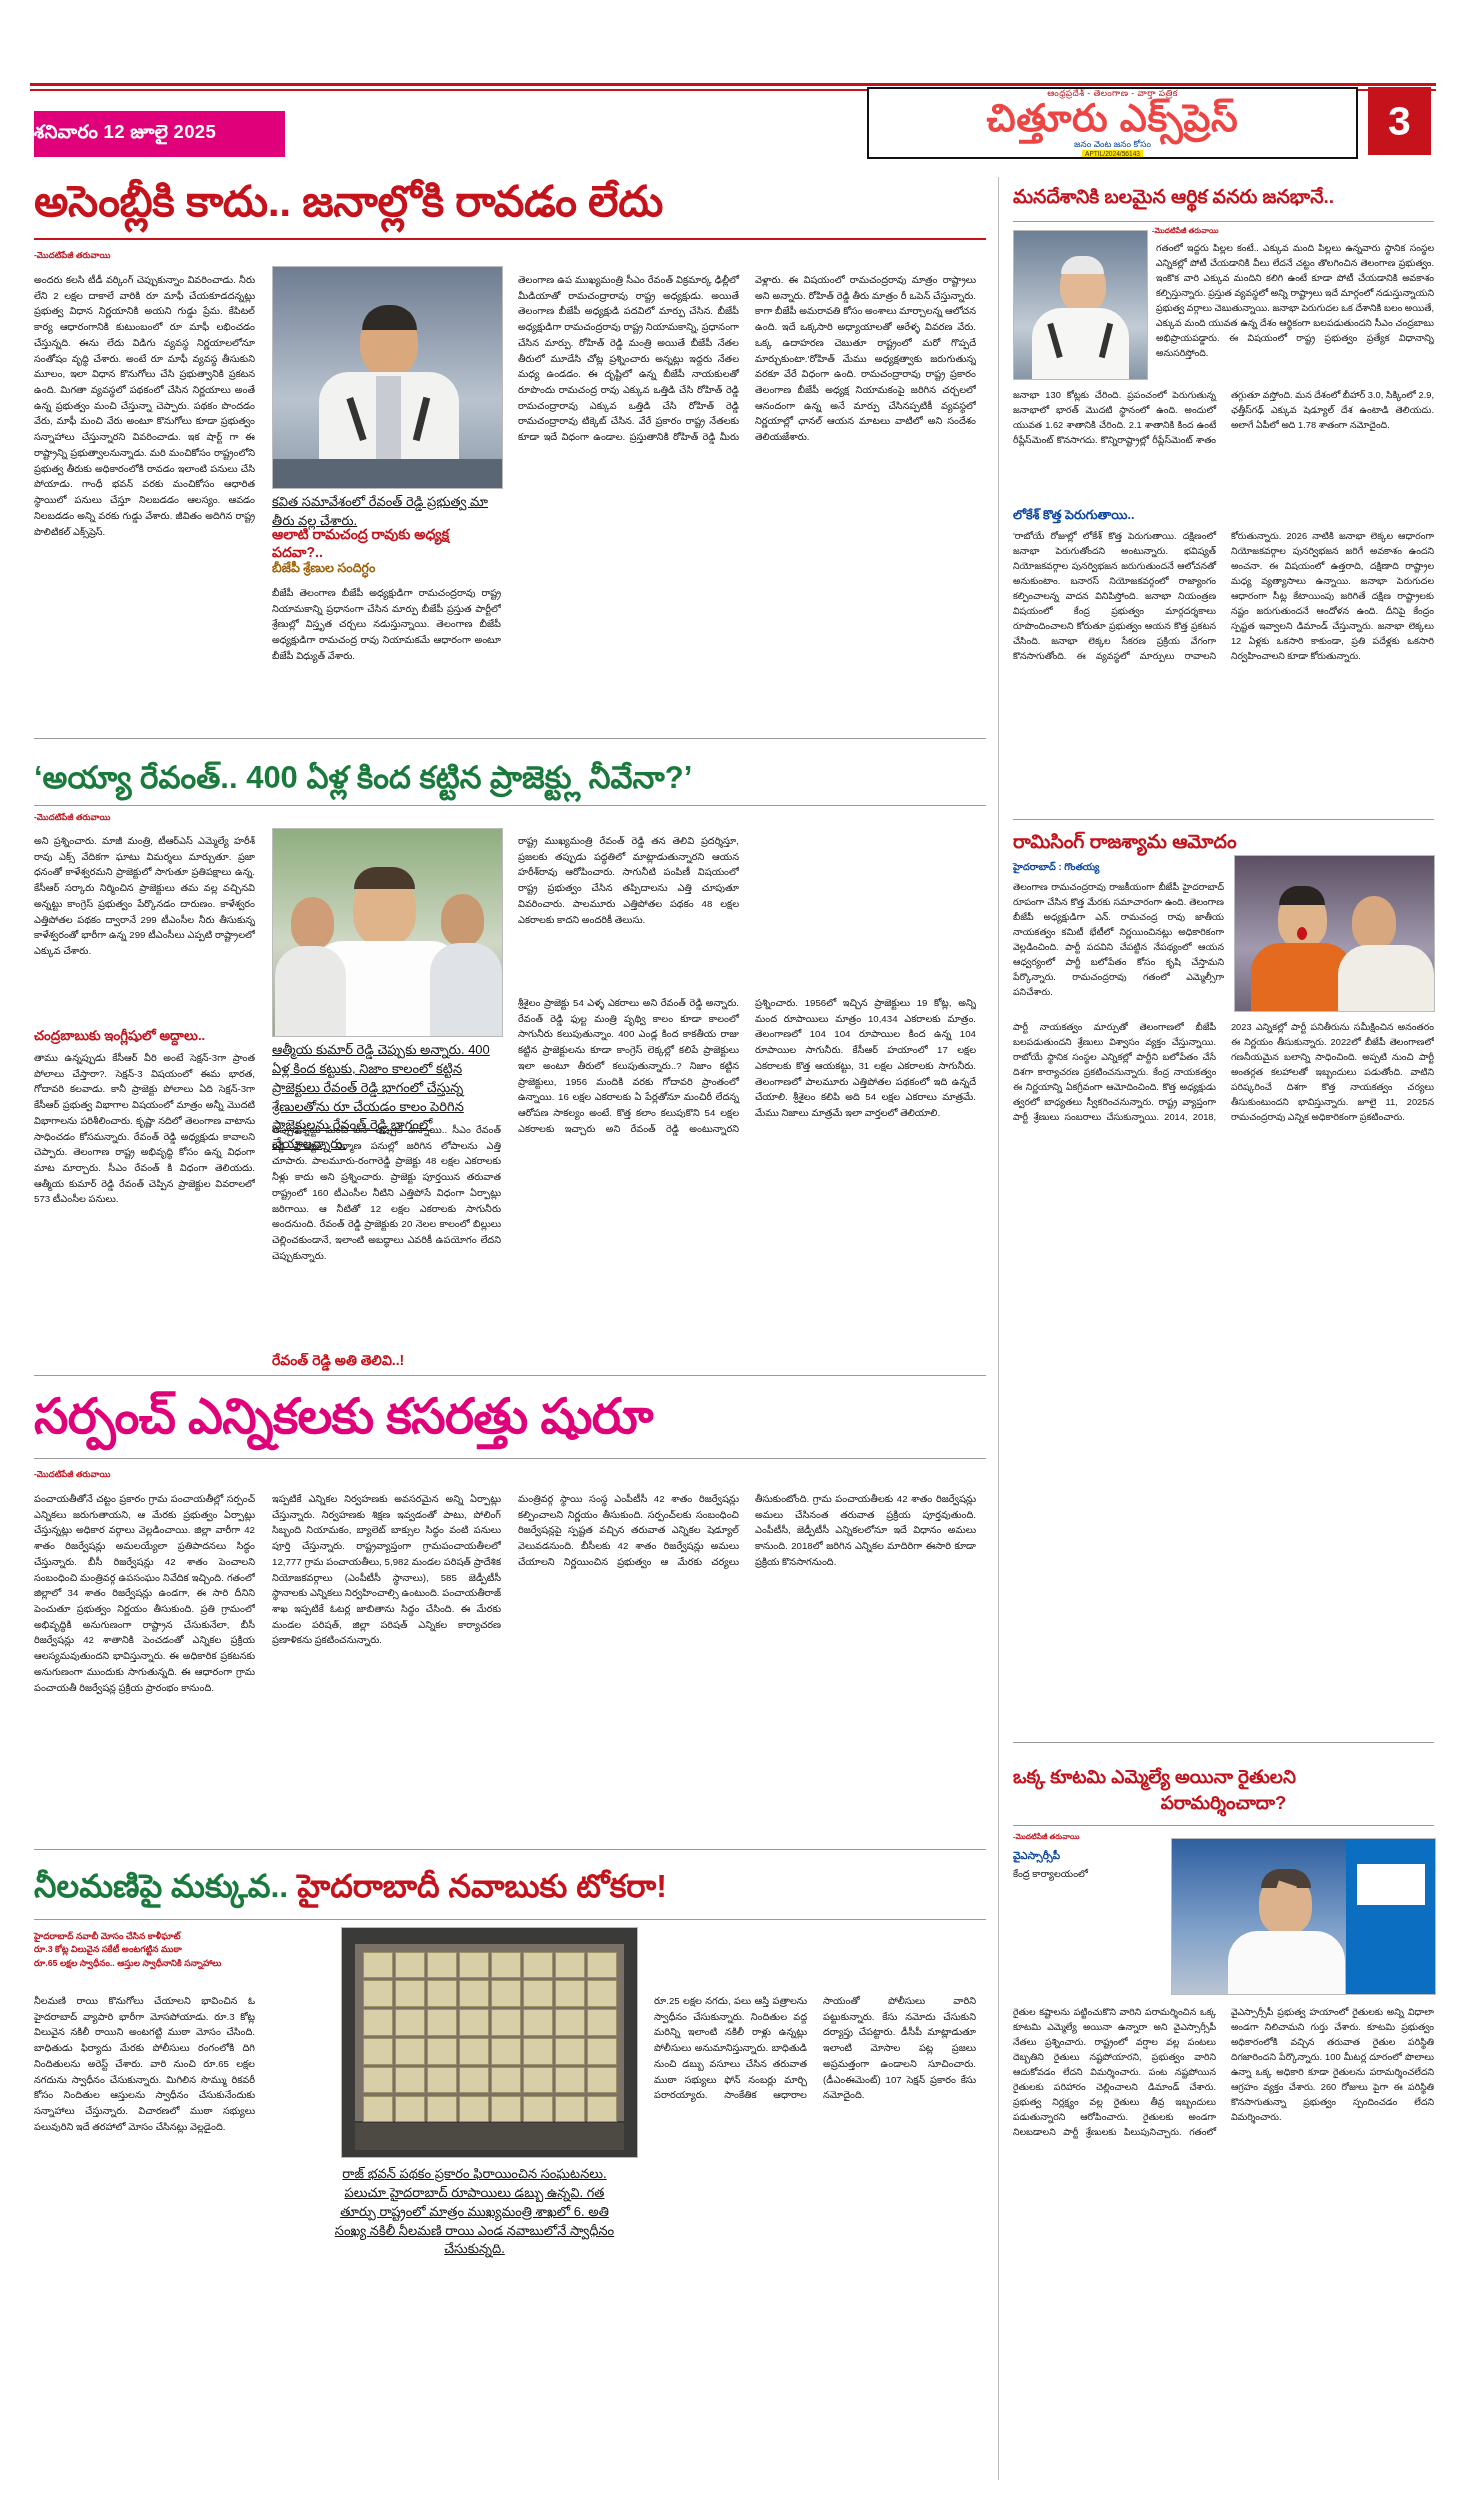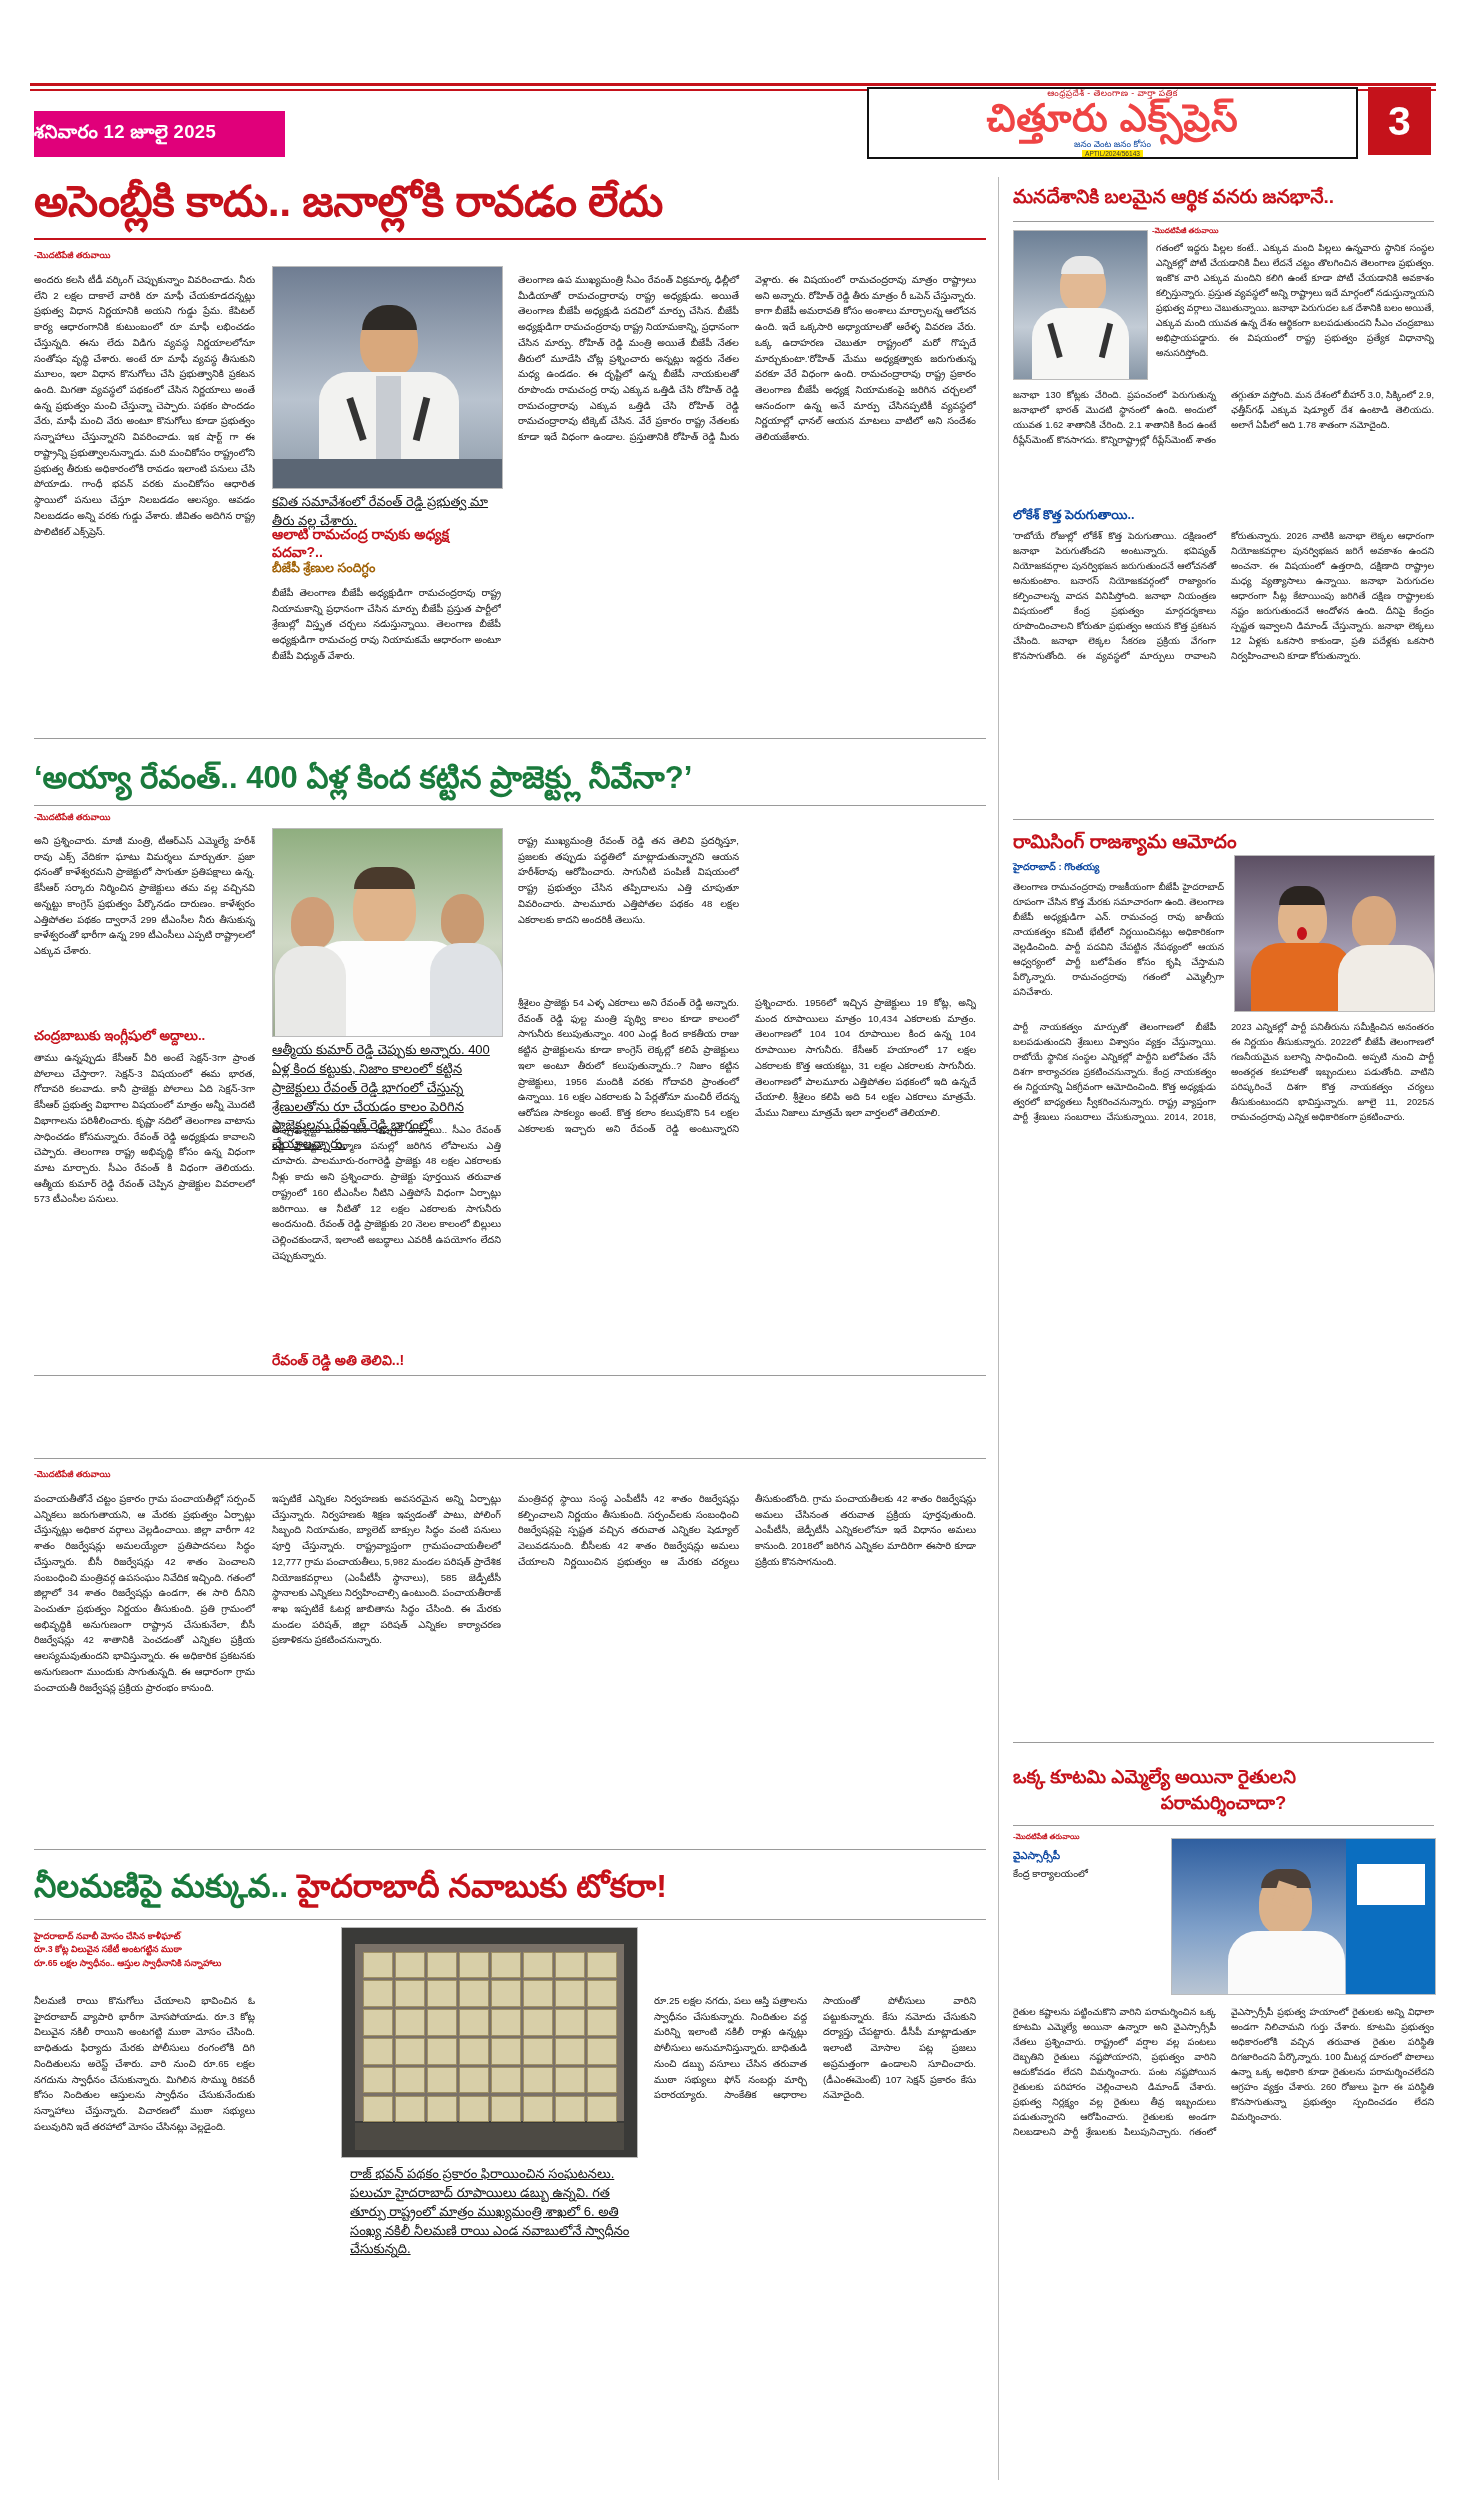--- a/index.html
+++ b/index.html
@@ -142,20 +142,21 @@
 
   <div class="col-text tel" style="position:absolute;left:272px;top:1122px;width:229px;height:236px;overflow:hidden;">తప్పుడన్నట్టు మంచి ఐనా తప్పులే ఉన్నాయి.. సీఎం రేవంత్ రెడ్డి ప్రాజెక్టుల నిర్మాణ పనుల్లో జరిగిన లోపాలను ఎత్తి చూపారు. పాలమూరు-రంగారెడ్డి ప్రాజెక్టు 48 లక్షల ఎకరాలకు నీళ్లు కాదు అని ప్రశ్నించారు. ప్రాజెక్టు పూర్తయిన తరువాత రాష్ట్రంలో 160 టీఎంసీల నీటిని ఎత్తిపోసే విధంగా ఏర్పాట్లు జరిగాయి. ఆ నీటితో 12 లక్షల ఎకరాలకు సాగునీరు అందనుంది. రేవంత్ రెడ్డి ప్రాజెక్టుకు 20 నెలల కాలంలో బిల్లులు చెల్లించకుండానే, ఇలాంటి అబద్ధాలు ఎవరికీ ఉపయోగం లేదని చెప్పుకున్నారు.</div>
   <div class="subhead-box tel headline-red" style="left:272px;top:1352px;width:229px;font-size:14px;">రేవంత్ రెడ్డి అతి తెలివి..!</div>
 
   <div class="col-text tel" style="position:absolute;left:518px;top:833px;width:221px;height:155px;overflow:hidden;">రాష్ట్ర ముఖ్యమంత్రి రేవంత్ రెడ్డి తన తెలివి ప్రదర్శిస్తూ, ప్రజలకు తప్పుడు పద్ధతిలో మాట్లాడుతున్నారని ఆయన హరీశ్‌రావు ఆరోపించారు. సాగునీటి పంపిణీ విషయంలో రాష్ట్ర ప్రభుత్వం చేసిన తప్పిదాలను ఎత్తి చూపుతూ వివరించారు. పాలమూరు ఎత్తిపోతల పథకం 48 లక్షల ఎకరాలకు కాదని అందరికీ తెలుసు.</div>
   <div class="col-text tel" style="position:absolute;left:518px;top:995px;width:458px;height:369px;overflow:hidden;
        column-count:2;column-gap:16px;">శ్రీశైలం ప్రాజెక్టు 54 ఎళ్ళ ఎకరాలు అని రేవంత్ రెడ్డి అన్నారు. రేవంత్ రెడ్డి ఫుల్ట మంత్రి పృథ్వి కాలం కూడా కాలంలో సాగునీరు కలుపుతున్నాం. 400 ఎండ్ల కింద కాకతీయ రాజు కట్టిన ప్రాజెక్టులను కూడా కాంగ్రెస్ లెక్కల్లో కలిపే ప్రాజెక్టులు ఇలా అంటూ తీరులో కలుపుతున్నారు..? నిజాం కట్టిన ప్రాజెక్టులు, 1956 మందికి వరకు గోదావరి ప్రాంతంలో ఉన్నాయి. 16 లక్షల ఎకరాలకు ఏ పేర్లతోనూ మంచిరీ లేదన్న ఆరోపణ సాకల్యం అంటే. కొత్త కలాం కలుపుకొని 54 లక్షల ఎకరాలకు ఇచ్చారు అని రేవంత్ రెడ్డి అంటున్నారని ప్రశ్నించారు. 1956లో ఇచ్చిన ప్రాజెక్టులు 19 కోట్ల, అన్ని మంద రూపాయిలు మాత్రం 10,434 ఎకరాలకు మాత్రం. తెలంగాణలో 104 104 రూపాయిల కింద ఉన్న 104 రూపాయిల సాగునీరు. కేసీఆర్ హయాంలో 17 లక్షల ఎకరాలకు కొత్త ఆయకట్టు, 31 లక్షల ఎకరాలకు సాగునీరు. తెలంగాణలో పాలమూరు ఎత్తిపోతల పథకంలో ఇది ఉన్నదే చేయాలి. శ్రీశైలం కలిపి అది 54 లక్షల ఎకరాలు మాత్రమే. మేము నిజాలు మాత్రమే ఇలా వార్తలలో తెలియాలి.</div>
 
   <div class="hrule" style="left:34px;top:1375px;width:952px;"></div>
 
+  <div class="hl3 tel">సర్పంచ్ ఎన్నికలకు కసరత్తు షురూ</div>
   <div class="hrule" style="left:34px;top:1458px;width:952px;"></div>
 
   <div class="byline tel" style="position:absolute;left:34px;top:1469px;">-మెుదటిపేజీ తరువాయి</div>
 
   <div class="col-text tel" style="position:absolute;left:34px;top:1491px;width:221px;height:347px;overflow:hidden;">పంచాయతీతోనే చట్టం ప్రకారం గ్రామ పంచాయతీల్లో సర్పంచ్ ఎన్నికలు జరుగుతాయని, ఆ మేరకు ప్రభుత్వం ఏర్పాట్లు చేస్తున్నట్లు అధికార వర్గాలు వెల్లడించాయి. జిల్లా వారీగా 42 శాతం రిజర్వేషన్లు అమలయ్యేలా ప్రతిపాదనలు సిద్ధం చేస్తున్నారు. బీసీ రిజర్వేషన్లు 42 శాతం పెంచాలని సంబంధించి మంత్రివర్గ ఉపసంఘం నివేదిక ఇచ్చింది. గతంలో జిల్లాలో 34 శాతం రిజర్వేషన్లు ఉండగా, ఈ సారి దీనిని పెంచుతూ ప్రభుత్వం నిర్ణయం తీసుకుంది. ప్రతి గ్రామంలో అభివృద్ధికి అనుగుణంగా రాష్ట్రాన చేసుకునేలా, బీసీ రిజర్వేషన్లు 42 శాతానికి పెంచడంతో ఎన్నికల ప్రక్రియ ఆలస్యమవుతుందని భావిస్తున్నారు. ఈ అధికారిక ప్రకటనకు అనుగుణంగా ముందుకు సాగుతున్నది. ఈ ఆధారంగా గ్రామ పంచాయతీ రిజర్వేషన్ల ప్రక్రియ ప్రారంభం కానుంది.</div>
   <div class="col-text tel" style="position:absolute;left:272px;top:1491px;width:229px;height:347px;overflow:hidden;">ఇప్పటికే ఎన్నికల నిర్వహణకు అవసరమైన అన్ని ఏర్పాట్లు చేస్తున్నారు. నిర్వహణకు శిక్షణ ఇవ్వడంతో పాటు, పోలింగ్ సిబ్బంది నియామకం, బ్యాలెట్ బాక్సుల సిద్ధం వంటి పనులు పూర్తి చేస్తున్నారు. రాష్ట్రవ్యాప్తంగా గ్రామపంచాయతీలలో 12,777 గ్రామ పంచాయతీలు, 5,982 మండల పరిషత్ ప్రాదేశిక నియోజకవర్గాలు (ఎంపీటీసీ స్థానాలు), 585 జెడ్పీటీసీ స్థానాలకు ఎన్నికలు నిర్వహించాల్సి ఉంటుంది. పంచాయతీరాజ్ శాఖ ఇప్పటికే ఓటర్ల జాబితాను సిద్ధం చేసింది. ఈ మేరకు మండల పరిషత్, జిల్లా పరిషత్ ఎన్నికల కార్యాచరణ ప్రణాళికను ప్రకటించనున్నారు.</div>
   <div class="col-text tel" style="position:absolute;left:518px;top:1491px;width:458px;height:347px;overflow:hidden;
        column-count:2;column-gap:16px;">మంత్రివర్గ స్థాయి సంస్థ ఎంపీటీసీ 42 శాతం రిజర్వేషన్లు కల్పించాలని నిర్ణయం తీసుకుంది. సర్పంచ్‌లకు సంబంధించి రిజర్వేషన్లపై స్పష్టత వచ్చిన తరువాత ఎన్నికల షెడ్యూల్ వెలువడనుంది. బీసీలకు 42 శాతం రిజర్వేషన్లు అమలు చేయాలని నిర్ణయించిన ప్రభుత్వం ఆ మేరకు చర్యలు తీసుకుంటోంది. గ్రామ పంచాయతీలకు 42 శాతం రిజర్వేషన్లు అమలు చేసినంత తరువాత ప్రక్రియ పూర్తవుతుంది. ఎంపీటీసీ, జెడ్పీటీసీ ఎన్నికలలోనూ ఇదే విధానం అమలు కానుంది. 2018లో జరిగిన ఎన్నికల మాదిరిగా ఈసారి కూడా ప్రక్రియ కొనసాగనుంది.</div>
 
   <div class="hrule" style="left:34px;top:1849px;width:952px;"></div>
@@ -219,21 +220,21 @@
         <div class="money-note"></div>
         <div class="money-note"></div>
         <div class="money-note"></div>
       <div class="money-note"></div>
         <div class="money-note"></div>
         <div class="money-note"></div>
         <div class="money-note"></div>
     </div>
     <div style="position:absolute;left:13.3px;bottom:7.4px;width:269px;height:26.6px;background:#4d4a44;"></div>
   </div>
-  <div class="cap tel" style="left:350px;top:2165px;width:295px;">రాజ్ భవన్ పథకం ప్రకారం ఫిరాయించిన సంఘటనలు. పలుచూ హైదరాబాద్ రూపాయిలు డబ్బు ఉన్నవి. గత తూర్పు రాష్ట్రంలో మాత్రం ముఖ్యమంత్రి శాఖలో 6. అతి సంఖ్య నకిలీ నీలమణి రాయి ఎండ నవాబులోనే స్వాధీనం చేసుకున్నది.</div>
+  <div class="cap tel" style="left:327px;top:2165px;width:295px;text-align:center;">రాజ్ భవన్ పథకం ప్రకారం ఫిరాయించిన సంఘటనలు. పలుచూ హైదరాబాద్ రూపాయిలు డబ్బు ఉన్నవి. గత తూర్పు రాష్ట్రంలో మాత్రం ముఖ్యమంత్రి శాఖలో 6. అతి సంఖ్య నకిలీ నీలమణి రాయి ఎండ నవాబులోనే స్వాధీనం చేసుకున్నది.</div>
 
   <div class="col-text tel" style="position:absolute;left:654px;top:1993px;width:322px;height:472px;overflow:hidden;
        column-count:2;column-gap:16px;">రూ.25 లక్షల నగదు, పలు ఆస్తి పత్రాలను స్వాధీనం చేసుకున్నారు. నిందితుల వద్ద మరిన్ని ఇలాంటి నకిలీ రాళ్లు ఉన్నట్లు పోలీసులు అనుమానిస్తున్నారు. బాధితుడి నుంచి డబ్బు వసూలు చేసిన తరువాత ముఠా సభ్యులు ఫోన్ నంబర్లు మార్చి పరారయ్యారు. సాంకేతిక ఆధారాల సాయంతో పోలీసులు వారిని పట్టుకున్నారు. కేసు నమోదు చేసుకుని దర్యాప్తు చేపట్టారు. డీసీపీ మాట్లాడుతూ ఇలాంటి మోసాల పట్ల ప్రజలు అప్రమత్తంగా ఉండాలని సూచించారు. (డీఎంఈమెంట్) 107 సెక్షన్ ప్రకారం కేసు నమోదైంది.</div>
 
   <div class="rhl tel" style="left:1013px;top:185px;width:421px;font-size:19px;line-height:1.25;">మనదేశానికి బలమైన ఆర్థిక వనరు జనభానే..</div>
   <div class="hrule" style="left:1013px;top:221px;width:421px;"></div>
 
   <div class="byline tel" style="position:absolute;left:1152px;top:226px;font-size:7.4px;">-మెుదటిపేజీ తరువాయి</div>
 
   <div class="photo" style="left:1013px;top:230px;width:133px;height:148px;background:#bcc6d2;">

